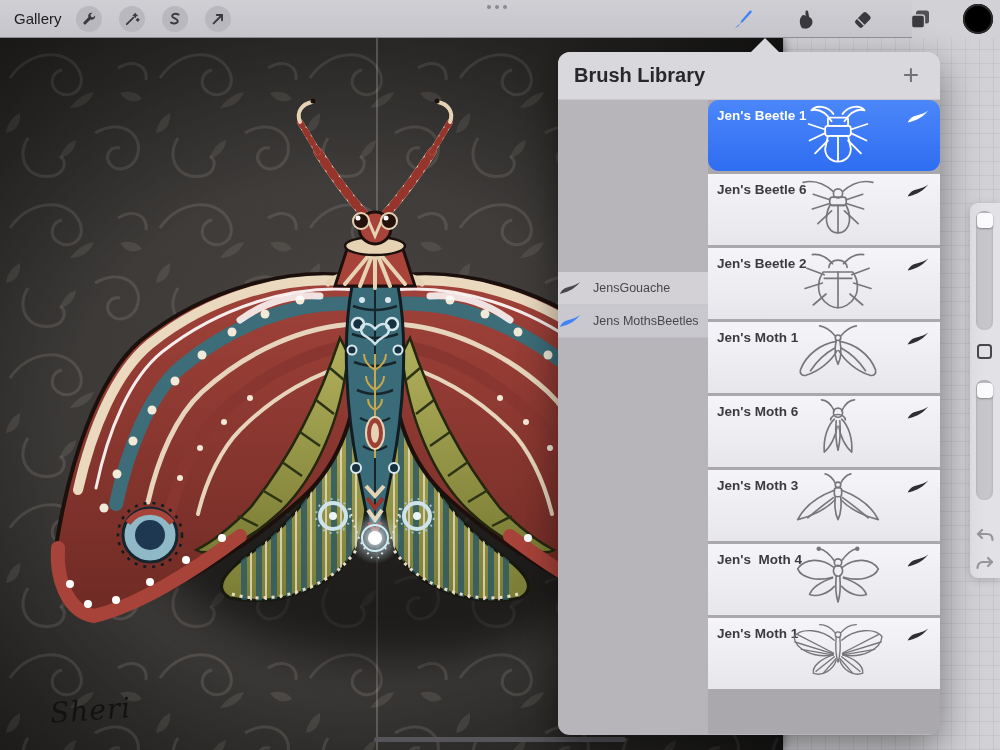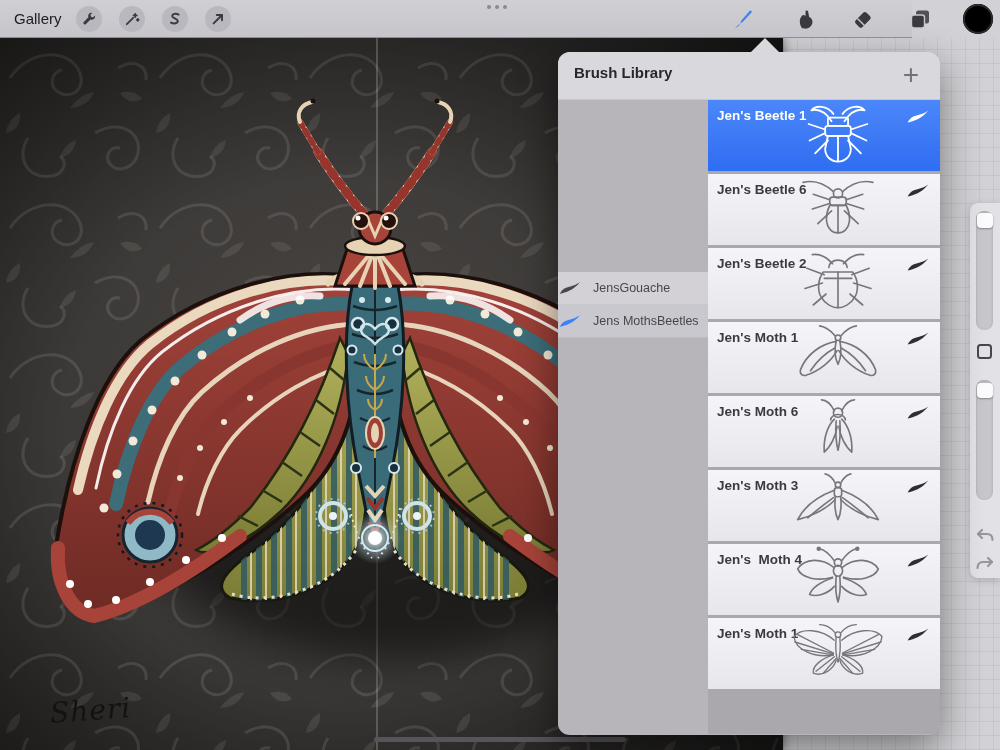--- a/index.html
+++ b/index.html
@@ -45,34 +45,34 @@
   .modify{position:absolute;left:7px;top:141px;width:15px;height:15px;border:2px solid #48484c;border-radius:3.5px;}
   .histbtn{position:absolute;left:5px;width:20px;height:16px;}
 
   
   .caret{position:absolute;left:751px;top:38px;width:0;height:0;z-index:9;
     border-left:14px solid transparent;border-right:14px solid transparent;
     border-bottom:14px solid #d9d8dd;}
   .panel{position:absolute;left:558px;top:52px;width:382px;height:683px;border-radius:12px;
     overflow:hidden;z-index:8;background:#b7b5ba;box-shadow:0 14px 40px rgba(0,0,0,.45);}
   .panel-header{position:relative;height:48px;background:#d9d8dd;border-bottom:1px solid rgba(0,0,0,.08);}
-  .panel-title{position:absolute;left:16px;top:12px;font-size:15px;font-weight:bold;color:#28282a;}
+  .panel-title{position:absolute;left:16px;top:12px;font-size:20px;font-weight:bold;color:#28282a;}
   .addbtn{position:absolute;right:12px;top:5px;width:34px;height:36px;font-size:28px;font-weight:200;
     color:#717176;text-align:center;line-height:36px;}
   .panel-body{display:flex;height:634px;}
   .sets-col{width:150px;background:#b7b5ba;flex:none;}
   .set-spacer{height:172px;}
   .set-row{height:33px;display:flex;align-items:center;gap:11px;padding-left:0;
     background:#d3d1d6;border-bottom:1px solid rgba(0,0,0,.05);}
   .set-row.selected{background:#c9c8ce;}
   .set-swoosh{width:24px;height:16px;flex:none;}
   .set-name{font-size:12.5px;color:#47474b;white-space:nowrap;}
   .brush-list{flex:1;background:#aaa8ad;display:flex;flex-direction:column;gap:3px;}
   .brush-row{position:relative;height:71px;flex:none;background:linear-gradient(#f5f4f8,#e7e6eb);}
-  .brush-row.selected{background:linear-gradient(#4b87f9,#2f6df2);}
+  .brush-row.selected{background:linear-gradient(#4b87f9,#2f6df2);border-radius:11px;}
   .brush-name{position:absolute;left:9px;top:8px;font-size:13.5px;font-weight:bold;color:#3b3b3d;white-space:pre;}
   .brush-row.selected .brush-name{color:#fff;}
   .thumb{position:absolute;left:74px;top:2px;width:112px;height:66px;color:#77777b;}
   .brush-row.selected .thumb{color:#fff;}
   .stroke-icon{position:absolute;right:9px;top:9px;width:26px;height:15px;color:#2f2f31;}
   .brush-row.selected .stroke-icon{color:#fff;}
   .hidden-defs{position:absolute;width:0;height:0;overflow:hidden;}
 </style>
 </head>
 <body>

